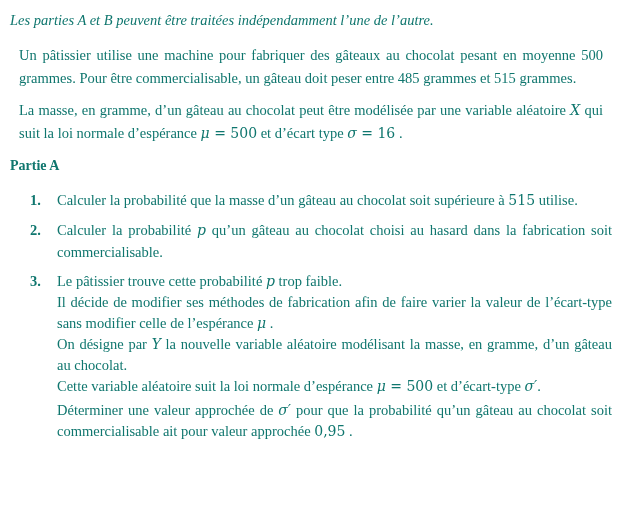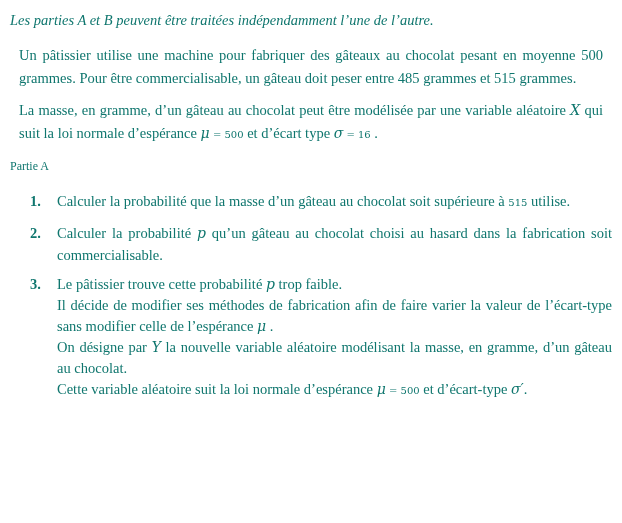--- a/index.html
+++ b/index.html
@@ -10,31 +10,31 @@
     font-family:"Liberation Serif",serif;
     font-size:14.5px;
     padding:9px 10px 0 10px;
     overflow:hidden;
   }
   .note{font-style:italic;line-height:23px;margin:0 0 12px 0;}
   .note-2{margin-bottom:16px;}
   .para{text-align:justify;line-height:23px;margin:9px;}
   .para-1{margin-bottom:6px;}
   .para-2{margin-bottom:9px;}
-  .heading{font-size:12px;font-weight:normal;line-height:23px;margin:0 0 12px 0;}
+  .heading{font-size:14px;font-weight:bold;line-height:23px;margin:0 0 12px 0;}
   .list{padding-left:20px;}
   .item{display:flex;margin-bottom:8px;}
   .item:last-child{margin-bottom:0;}
   .num{font-weight:bold;flex:0 0 27px;width:27px;line-height:22px;}
   .icol{flex:1;min-width:0;}
   .itxt{text-align:justify;line-height:22px;}
   .tight .num,.tight .itxt{line-height:21px;}
   .extra{margin-top:3px;}
   .s-i{font-style:italic;}
-  .s-m{font-family:"DejaVu Serif",serif;font-size:10px;}
+  .s-m{font-family:"DejaVu Serif",serif;font-size:14px;}
   .s-mi{font-family:"DejaVu Serif",serif;font-style:italic;font-size:14px;}
 </style>
 </head>
 <body>
 
 <div class="page">
 
   <p class="note note-1"><span class="s-i">Les parties A et B peuvent être traitées indépendamment l’une de l’autre.</span></p>
 
 
@@ -57,18 +57,19 @@
       <span class="num">2.</span>
       <div class="icol">
         <div class="itxt"><span>Calculer la probabilité </span><span class="s-mi">p</span><span> qu’un gâteau au chocolat choisi au hasard dans la fabrication soit commercialisable.</span></div>
       </div>
     </div>
 
     <div class="item tight">
       <span class="num">3.</span>
       <div class="icol">
         <div class="itxt"><span>Le pâtissier trouve cette probabilité </span><span class="s-mi">p</span><span> trop faible.</span><br><span>Il décide de modifier ses méthodes de fabrication afin de faire varier la valeur de l’écart-type sans modifier celle de l’espérance </span><span class="s-mi">μ</span><span> .</span><br><span>On désigne par </span><span class="s-mi">Y</span><span> la nouvelle variable aléatoire modélisant la masse, en gramme, d’un gâteau au chocolat.</span><br><span>Cette variable aléatoire suit la loi normale d’espérance </span><span class="s-mi">μ</span><span class="s-m"> = 500</span><span> et d’écart-type </span><span class="s-mi">σ′</span><span>.</span></div>
+        <div class="itxt extra"><span>Déterminer une valeur approchée de </span><span class="s-mi">σ′</span><span> pour que la probabilité qu’un gâteau au chocolat soit commercialisable ait pour valeur approchée </span><span class="s-m">0,95</span><span> .</span></div>
       </div>
     </div>
 
   </div>
 
 </div>
 
 </body></html>

